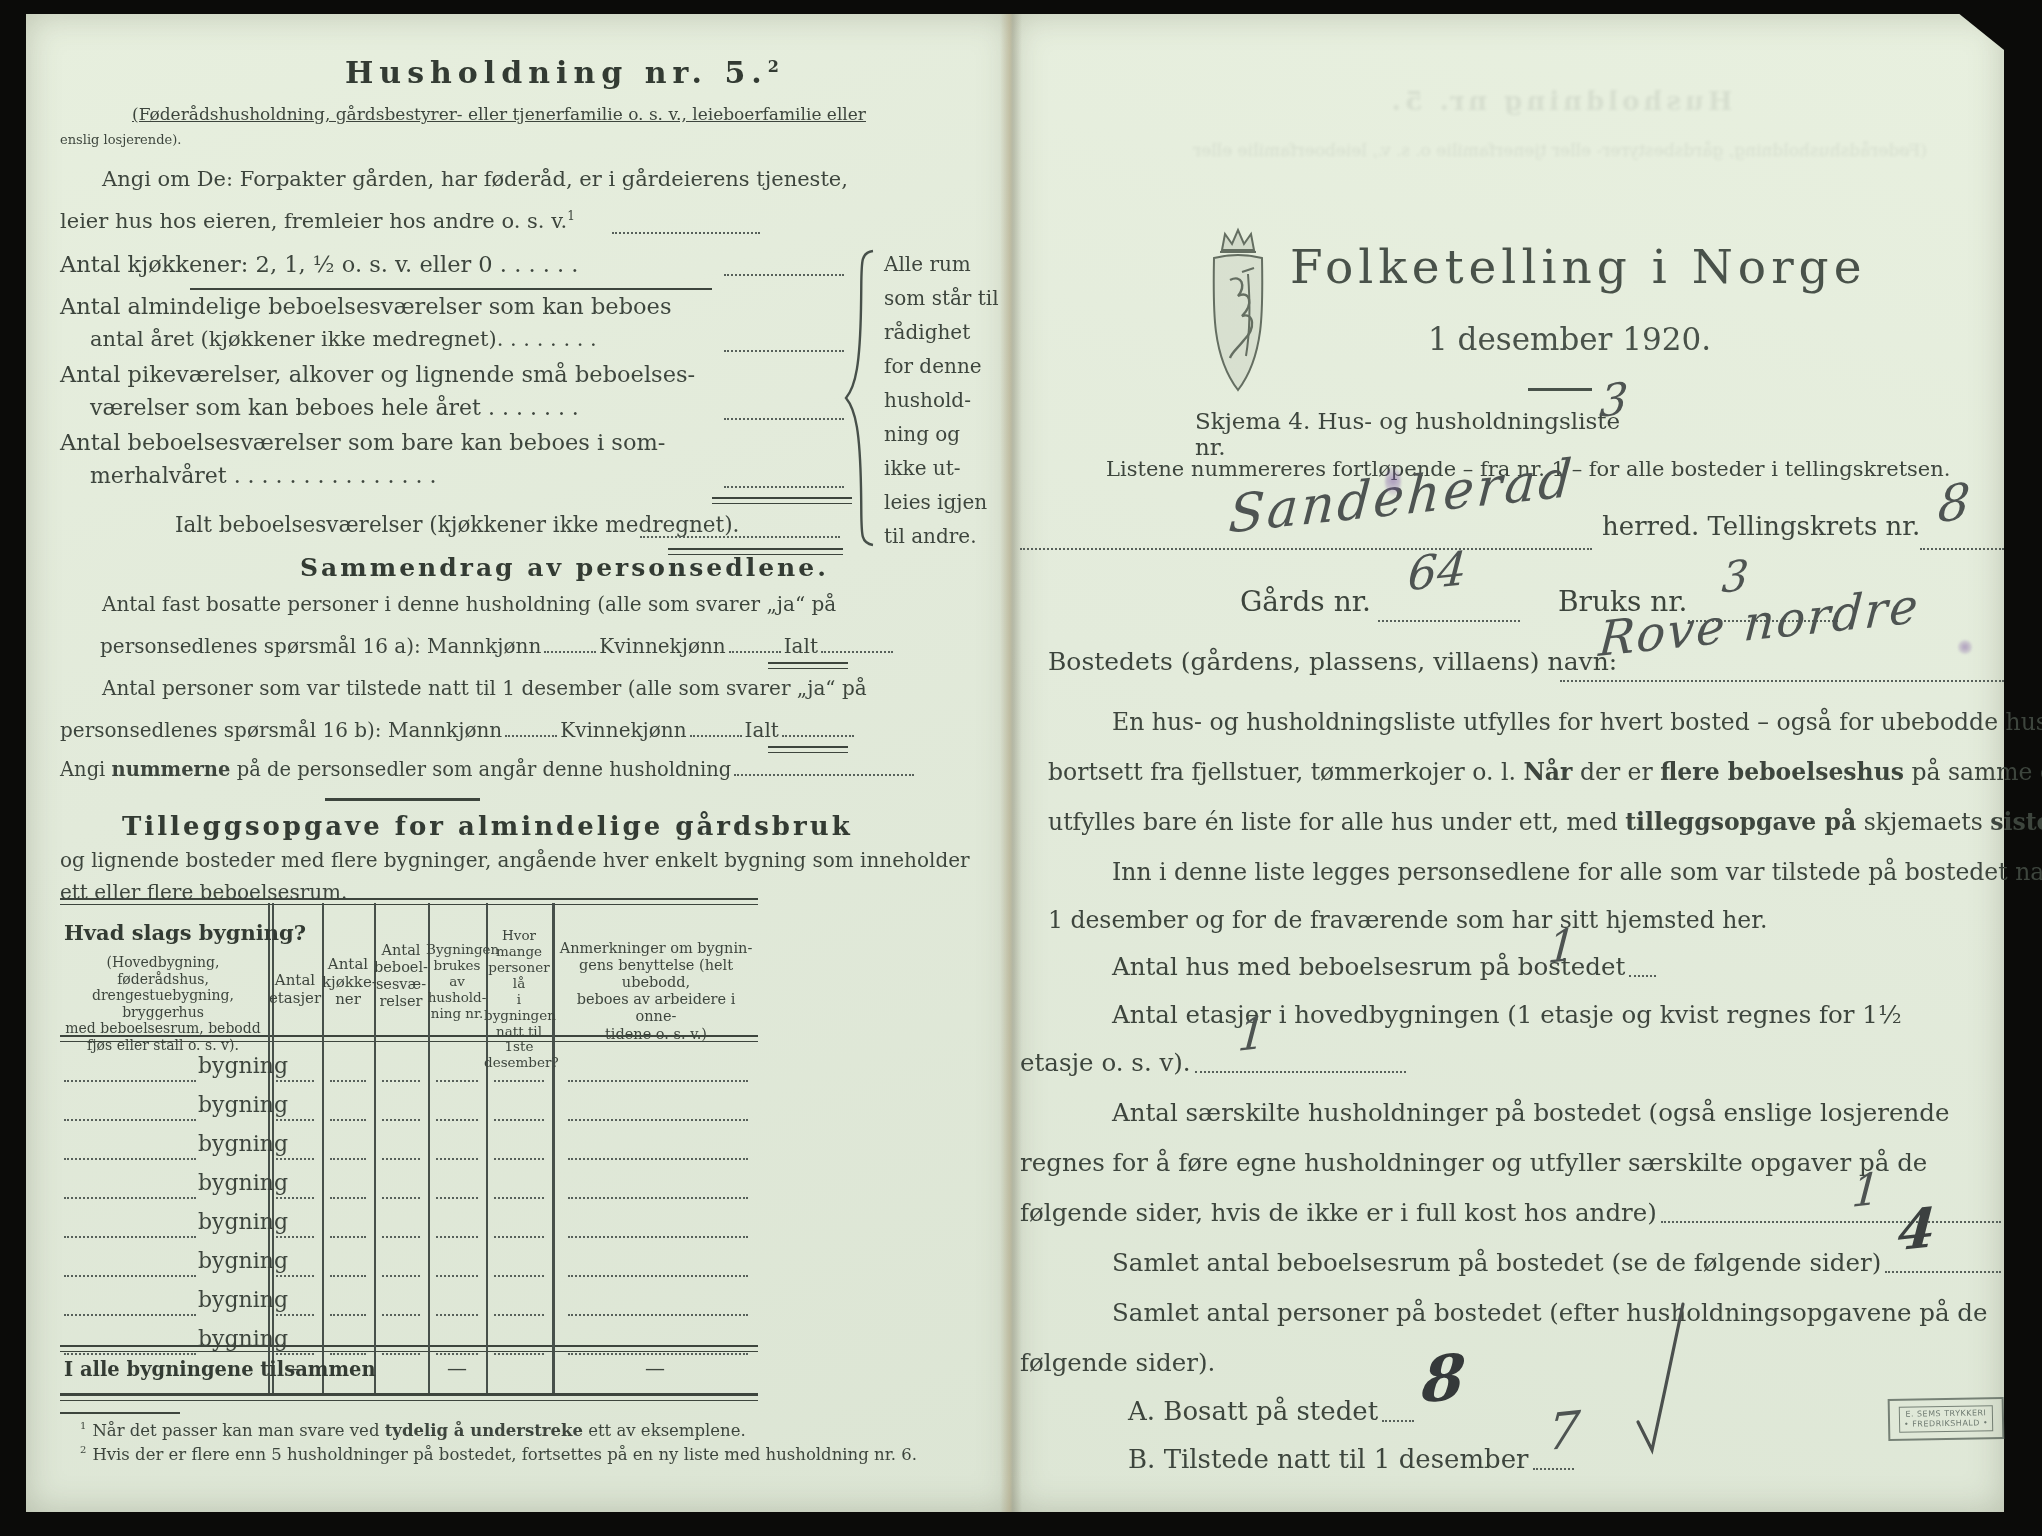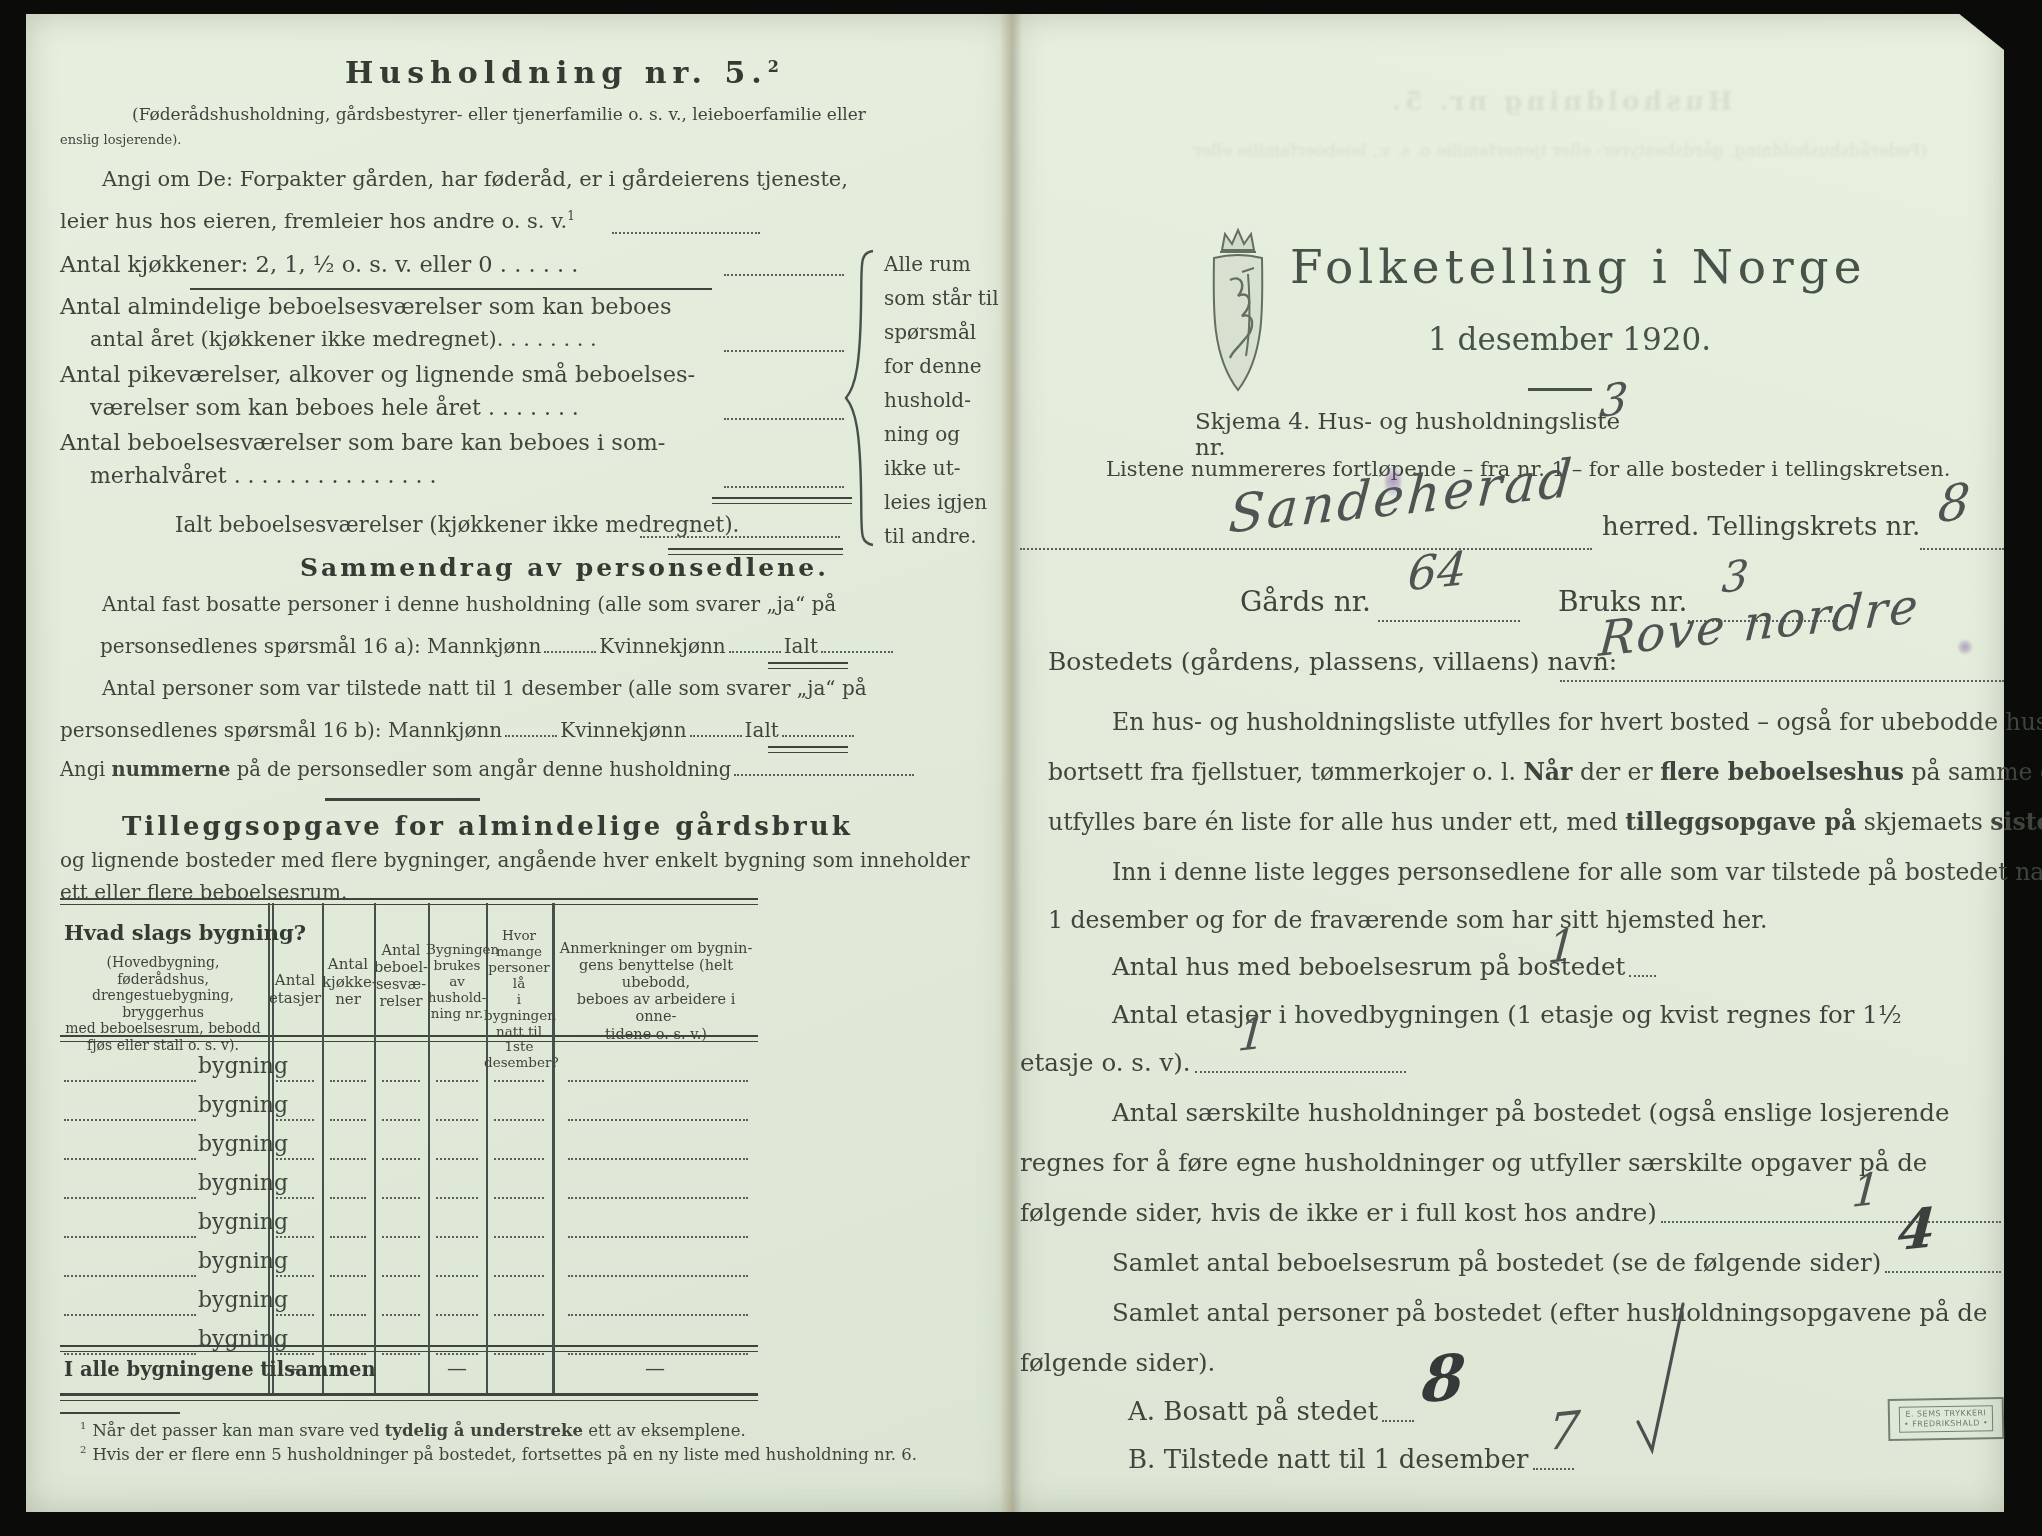--- a/index.html
+++ b/index.html
@@ -42,21 +42,21 @@
 <body>
 
 <div id="canvas">
 
   <div id="page-left" class="page"></div>
   <div id="page-right" class="page"></div>
   <div class="crease"></div>
 
   <div class="t b" style="left:345px;top:54px;font-size:30px;letter-spacing:6px;color:#333b33;"><span>Husholdning nr. 5.</span><sup style="font-size:16px;letter-spacing:0;">2</sup></div>
 
-  <div class="t" style="left:132px;top:104px;font-size:17px;">(Føderådshusholdning, gårdsbestyrer- eller tjenerfamilie o. s. v., leieboerfamilie eller</div>
+  <div class="t" style="left:132px;top:104px;font-size:17px;text-decoration:underline;">(Føderådshusholdning, gårdsbestyrer- eller tjenerfamilie o. s. v., leieboerfamilie eller</div>
   <div class="t" style="left:60px;top:132px;font-size:13px;">enslig losjerende).</div>
 
   <div class="t" style="left:102px;top:166px;font-size:21px;">Angi om De: Forpakter gården, har føderåd, er i gårdeierens tjeneste,</div>
   <div class="t" style="left:60px;top:208px;font-size:21px;"><span>leier hus hos eieren, fremleier hos andre o. s. v.</span><sup style="font-size:12px;">1</sup></div>
   <div class="dots" style="left:612px;top:230px;width:148px;"></div>
 
   <div class="t" style="left:60px;top:250px;font-size:22.5px;">Antal kjøkkener: 2, 1, ½ o. s. v. eller 0 .  .  .  .  .  .</div>
   <div class="dots" style="left:724px;top:272px;width:120px;"></div>
   <div class="rule" style="left:190px;top:288px;width:522px;height:2px;"></div>
 
@@ -76,21 +76,21 @@
   <div class="t" style="left:175px;top:512px;font-size:21.5px;">Ialt beboelsesværelser  (kjøkkener ikke medregnet).</div>
   <div class="dots" style="left:640px;top:534px;width:200px;"></div>
   <div class="dbl" style="left:668px;top:548px;width:175px;"></div>
 
   <svg style="position:absolute;left:843px;top:248px;" width="32" height="300" viewBox="0 0 32 300">
     <path d="M30,3 C16,5 19,14 18,60 C17,115 13,138 3,150 C13,162 17,185 18,240 C19,286 16,295 30,297" fill="none" stroke="#47504a" stroke-width="2.4"></path>
   </svg>
   <div>
     <div class="t" style="left:884px;top:252px;font-size:20px;">Alle rum</div>
     <div class="t" style="left:884px;top:286px;font-size:20px;">som står til</div>
-    <div class="t" style="left:884px;top:320px;font-size:20px;">spørsmål</div>
+    <div class="t" style="left:884px;top:320px;font-size:20px;">rådighet</div>
     <div class="t" style="left:884px;top:354px;font-size:20px;">for denne</div>
     <div class="t" style="left:884px;top:388px;font-size:20px;">hushold-</div>
     <div class="t" style="left:884px;top:422px;font-size:20px;">ning og</div>
     <div class="t" style="left:884px;top:456px;font-size:20px;">ikke ut-</div>
     <div class="t" style="left:884px;top:490px;font-size:20px;">leies igjen</div>
     <div class="t" style="left:884px;top:524px;font-size:20px;">til andre.</div>
   </div>
 
   <div class="t" style="left:102px;top:592px;font-size:20px;">Antal fast bosatte personer i denne husholdning (alle som svarer „ja“ på</div>
   <div class="t b" style="left:300px;top:552px;font-size:25px;letter-spacing:3px;color:#333b33;">Sammendrag av personsedlene.</div>

